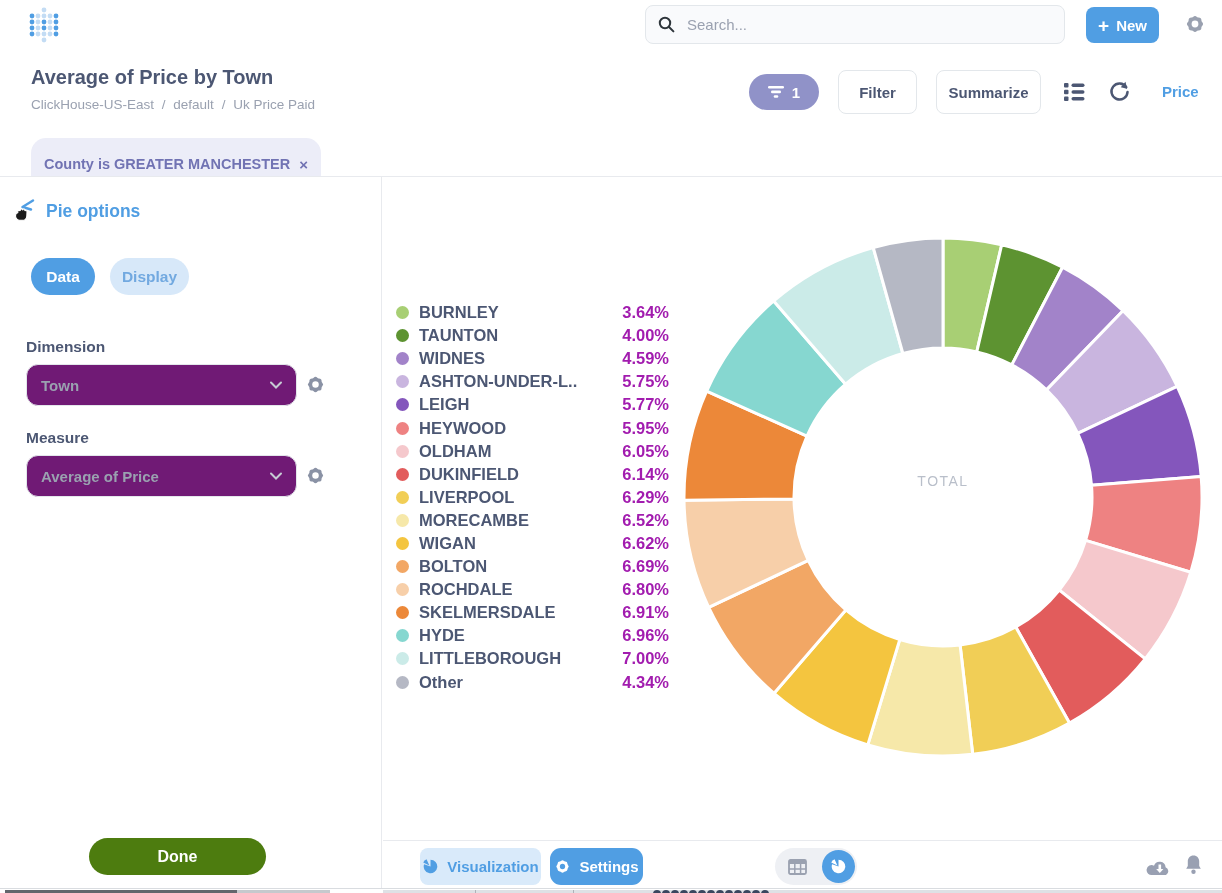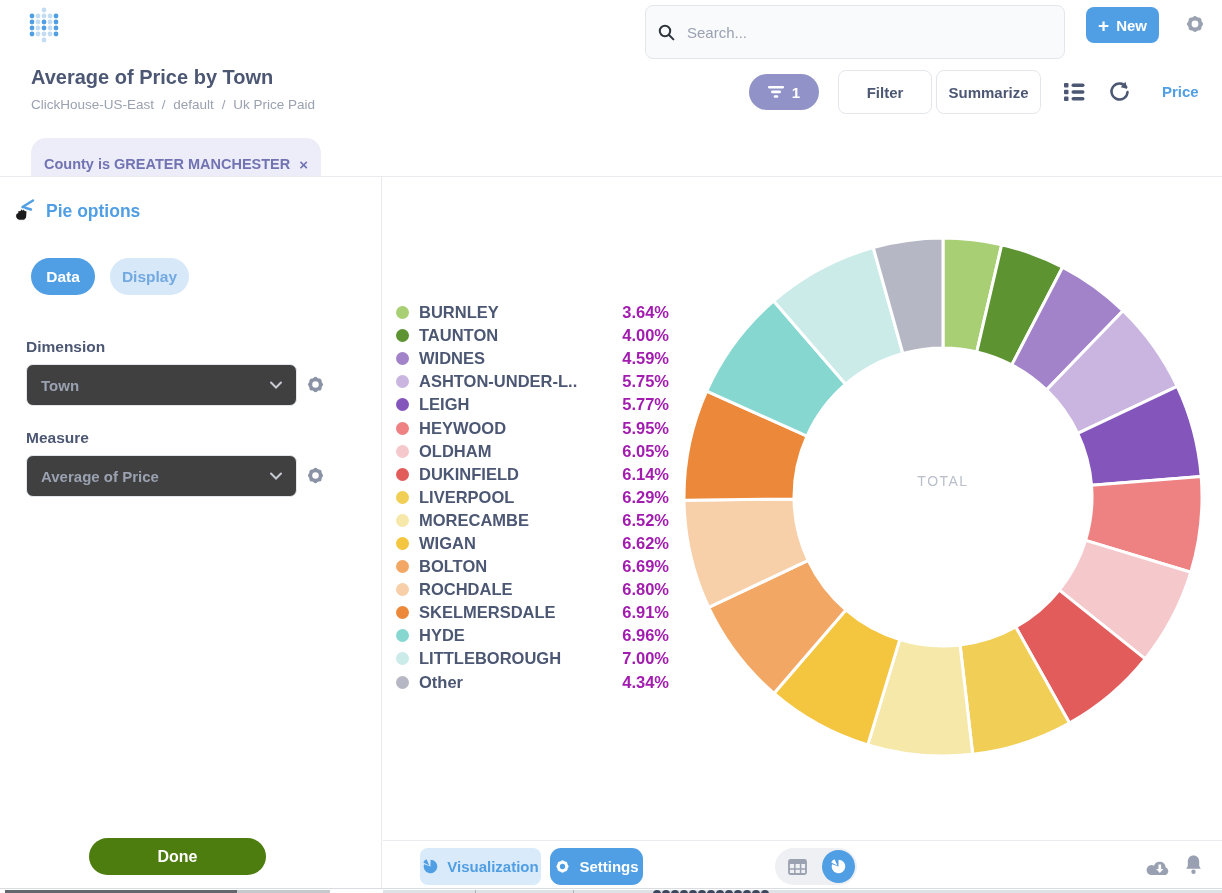--- a/index.html
+++ b/index.html
@@ -2,64 +2,64 @@
 <html><head>
 <meta charset="utf-8">
 <style>
   html,body{margin:0;padding:0;background:#fff;}
   .page{position:relative;width:1222px;height:893px;background:#fff;overflow:hidden;
         font-family:"Liberation Sans",sans-serif;color:#4C5773;}
   .abs{position:absolute;}
 
   
   .logo{left:28px;top:6px;width:32px;height:38px;}
-  .searchbox{left:645px;top:5px;width:420px;height:54px;background:#F9FAFC;border:1px solid #E3E7EB;
+  .searchbox{left:645px;top:5px;width:420px;height:39px;background:#F9FAFC;border:1px solid #E3E7EB;
              border-radius:8px;display:flex;align-items:center;padding:8px 12px;box-sizing:border-box;}
   .searchbox input{border:none;outline:none;background:transparent;font-family:inherit;font-size:15px;
                    color:#4C5773;margin-left:10px;width:340px;}
   .searchbox input::placeholder{color:#9AA1B0;}
   .btn-new{left:1086px;top:7px;width:73px;height:36px;background:#509EE3;border-radius:8px;color:#fff;
            font-size:15px;font-weight:700;display:flex;align-items:center;justify-content:center;gap:7px;cursor:pointer;}
   .btn-new .plus{font-size:19px;font-weight:700;line-height:1;}
   .hdr-gear{left:1184px;top:13px;}
 
   
   .q-title{left:31px;top:66px;font-size:20px;font-weight:700;color:#4C5773;}
   .crumbs{left:31px;top:97px;font-size:13.5px;color:#9AA1B0;}
   .crumbs span{margin-right:4px;}
   .filt-pill{left:749px;top:74px;width:70px;height:36px;background:#9092C8;border-radius:18px;
              display:flex;align-items:center;justify-content:center;gap:8px;color:#fff;
              font-size:15px;font-weight:700;cursor:pointer;}
   .btn-outline{height:44px;background:#fff;border:1px solid #E3E7EB;border-radius:8px;
                font-size:15px;font-weight:700;color:#4C5773;display:flex;align-items:center;
                justify-content:center;cursor:pointer;box-sizing:border-box;}
-  .btn-filter{left:838px;top:70px;width:94px;}
+  .btn-filter{left:838px;top:70px;width:79px;}
   .btn-summarize{left:936px;top:70px;width:105px;}
   .icon-btn{cursor:pointer;}
   .save-link{left:1162px;top:83px;font-size:15px;font-weight:700;color:#509EE3;cursor:pointer;}
 
   
   .chip{left:31px;top:138px;height:28px;background:#ECEDF8;border-radius:15px;display:inline-flex;
         align-items:center;padding:12px 13px;gap:9px;font-size:14.5px;font-weight:700;color:#7173B3;cursor:pointer;}
   .chip .x{font-size:15px;font-weight:700;cursor:pointer;}
   .hrule{left:0;top:176px;width:1222px;height:1px;background:#E8EAEE;}
 
   
   .sidebar{left:0;top:177px;width:382px;height:716px;background:#fff;border-right:1px solid #E8EAEE;box-sizing:border-box;}
   .side-title{position:absolute;left:46px;top:24px;font-size:17.5px;font-weight:700;color:#509EE3;}
   .back-chev{position:absolute;left:18px;top:22px;}
   .cursor{position:absolute;left:13px;top:29px;}
   .tab{position:absolute;height:37px;border-radius:19px;font-size:15.5px;font-weight:700;
        display:flex;align-items:center;justify-content:center;cursor:pointer;}
   .tab-data{left:31px;top:81px;width:64px;background:#509EE3;color:#fff;}
   .tab-display{left:110px;top:81px;width:79px;background:#D7E8F9;color:#72A9E0;}
   .fld-label{position:absolute;left:26px;font-size:15.5px;font-weight:700;color:#4C5773;}
-  .select{position:absolute;left:26px;width:271px;height:42px;border:1px solid #E3E7EB;border-radius:7px;
+  .select{position:absolute;left:26px;width:271px;height:42px;border:1px solid #E3E7EB;border-radius:12px;
           display:flex;align-items:center;justify-content:space-between;padding:0 14px;box-sizing:border-box;
-          font-size:15px;font-weight:700;color:#9AA1B0;cursor:pointer;background:#404040;}
+          font-size:15px;font-weight:700;color:#9AA1B0;cursor:pointer;background:#701a75;}
   .gear-side{position:absolute;left:305px;cursor:pointer;}
   .btn-done{position:absolute;left:89px;top:661px;width:177px;height:37px;background:#4d7c0f;border-radius:19px;
             color:#fff;font-size:16px;font-weight:700;display:flex;align-items:center;justify-content:center;cursor:pointer;}
 
   
   .main{left:383px;top:177px;width:839px;height:716px;background:#fff;}
   .legend{position:absolute;left:13px;top:124px;width:273px;}
   .legend-row{display:flex;align-items:center;height:23.1px;cursor:pointer;}
   .legend-dot{width:13px;height:13px;border-radius:50%;flex:0 0 13px;margin-right:10px;}
   .legend-name{flex:1;font-size:16.5px;font-weight:700;color:#4C5773;white-space:nowrap;overflow:hidden;}

